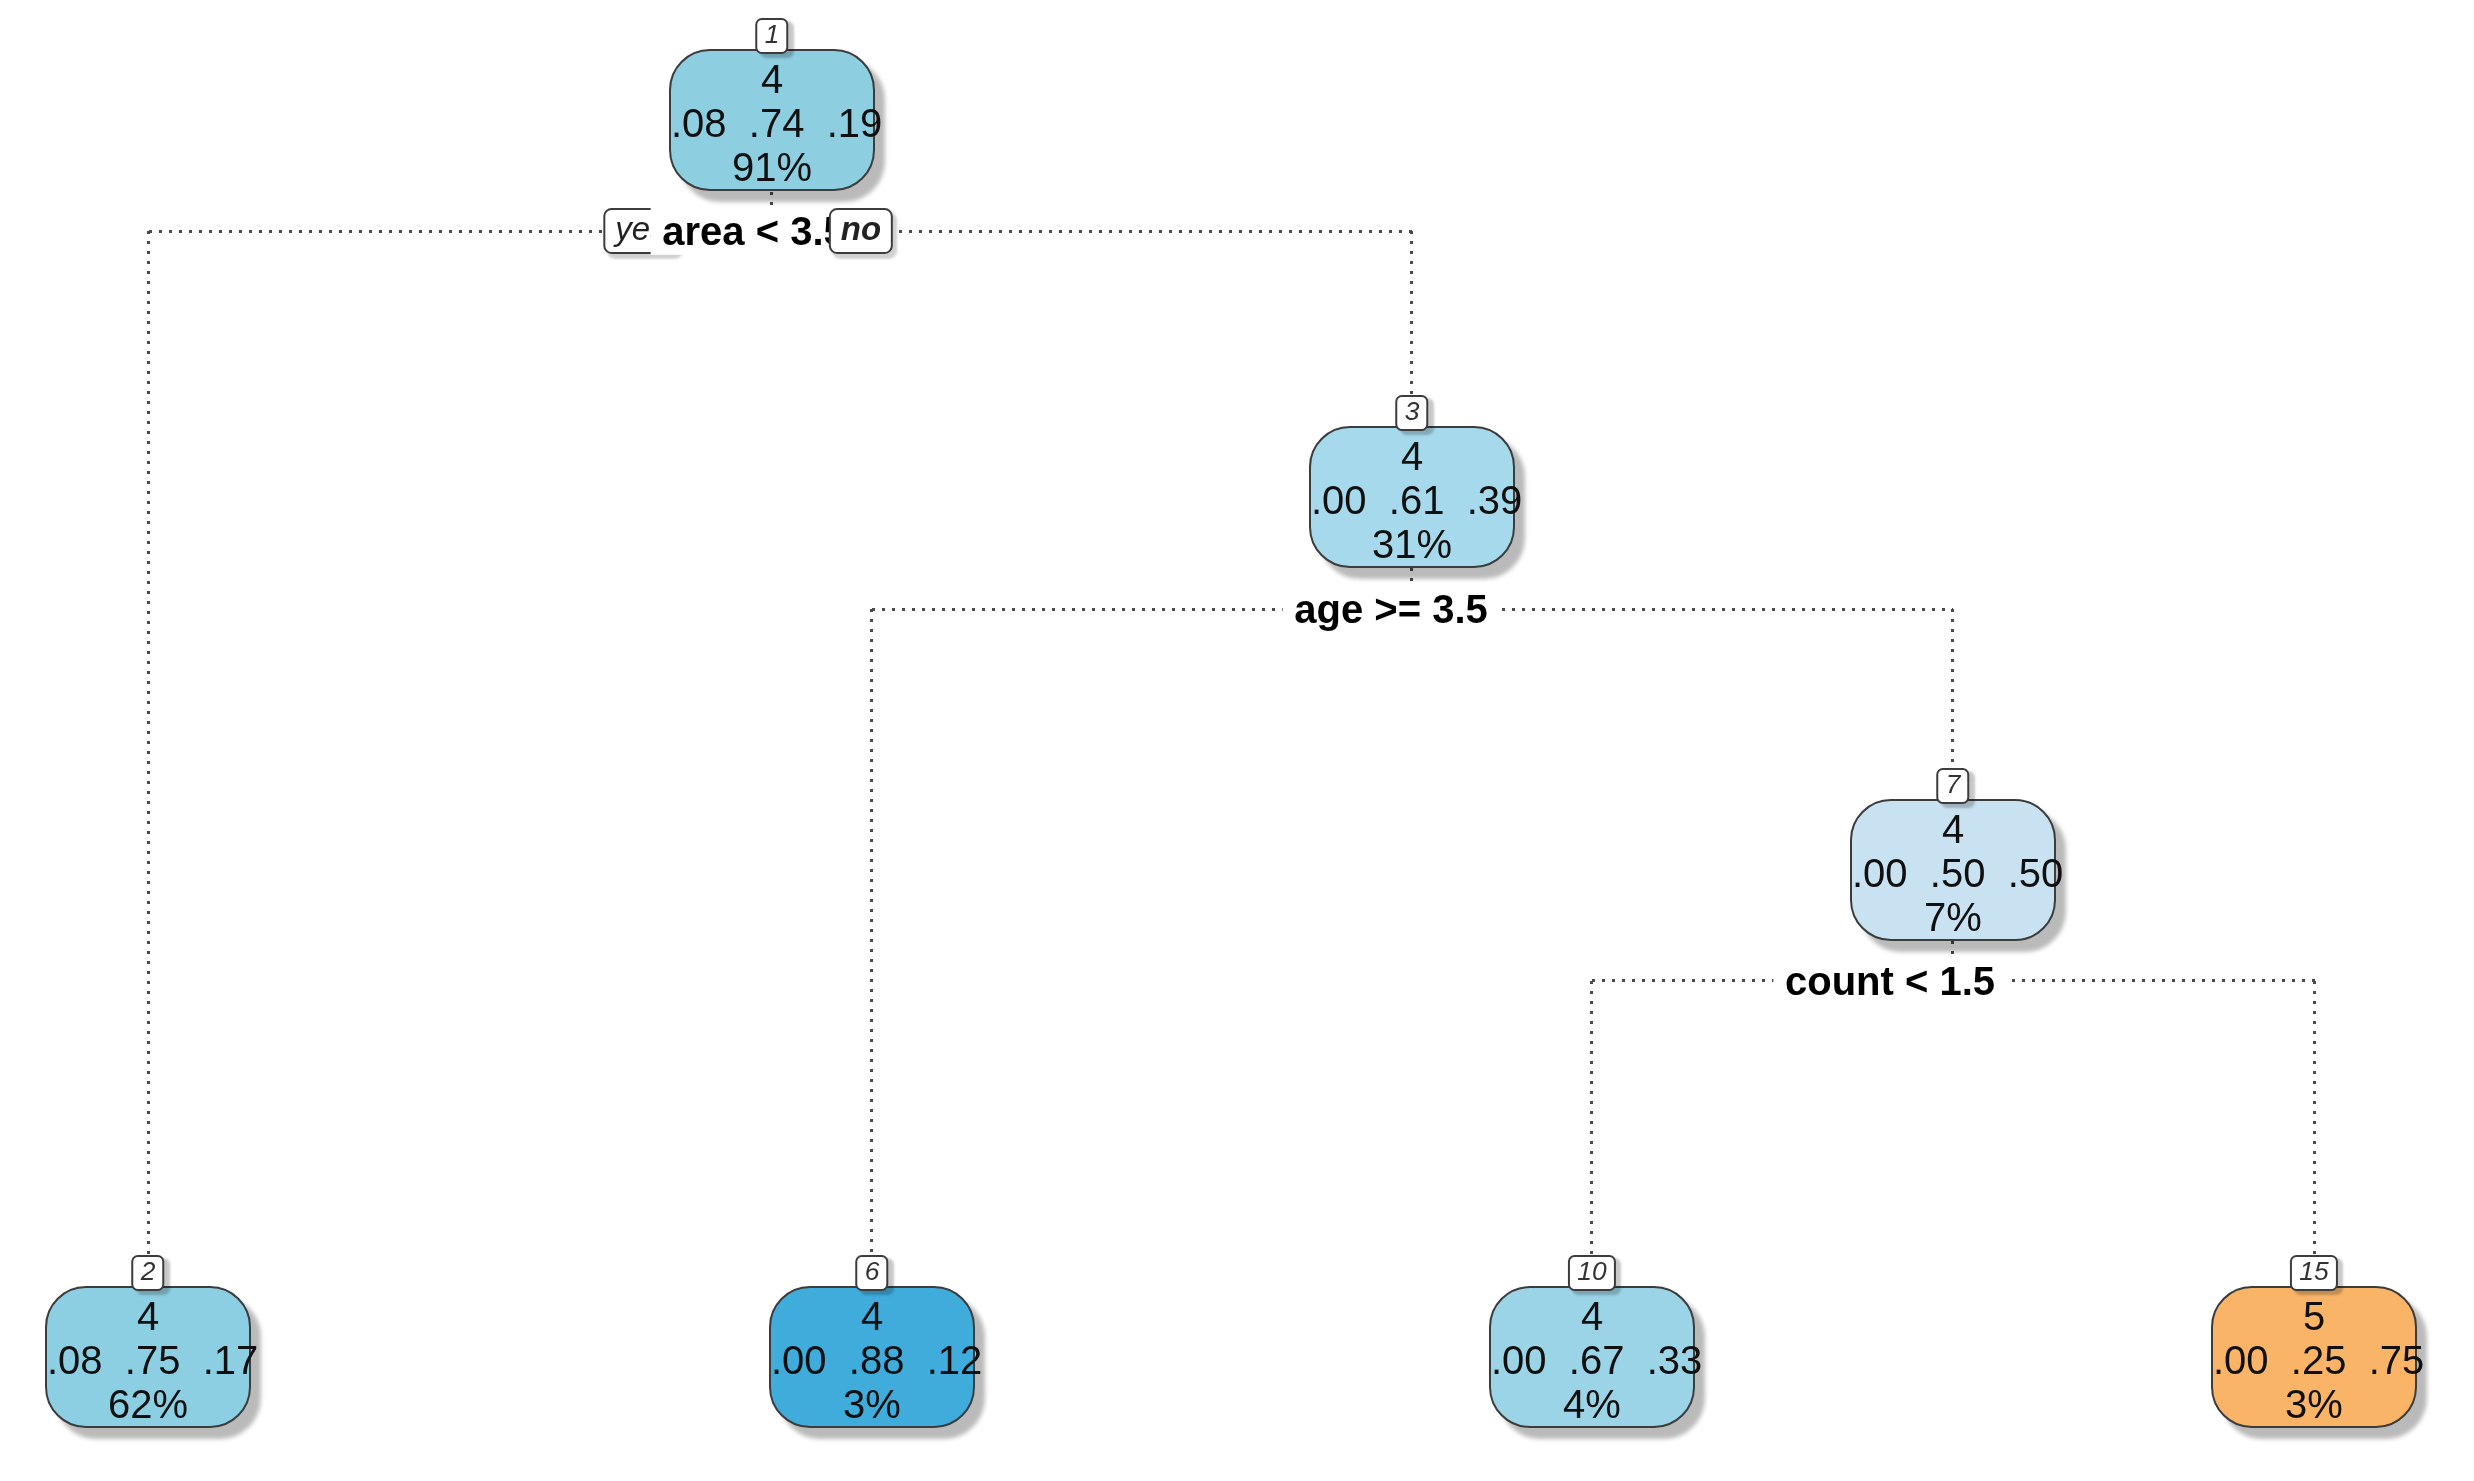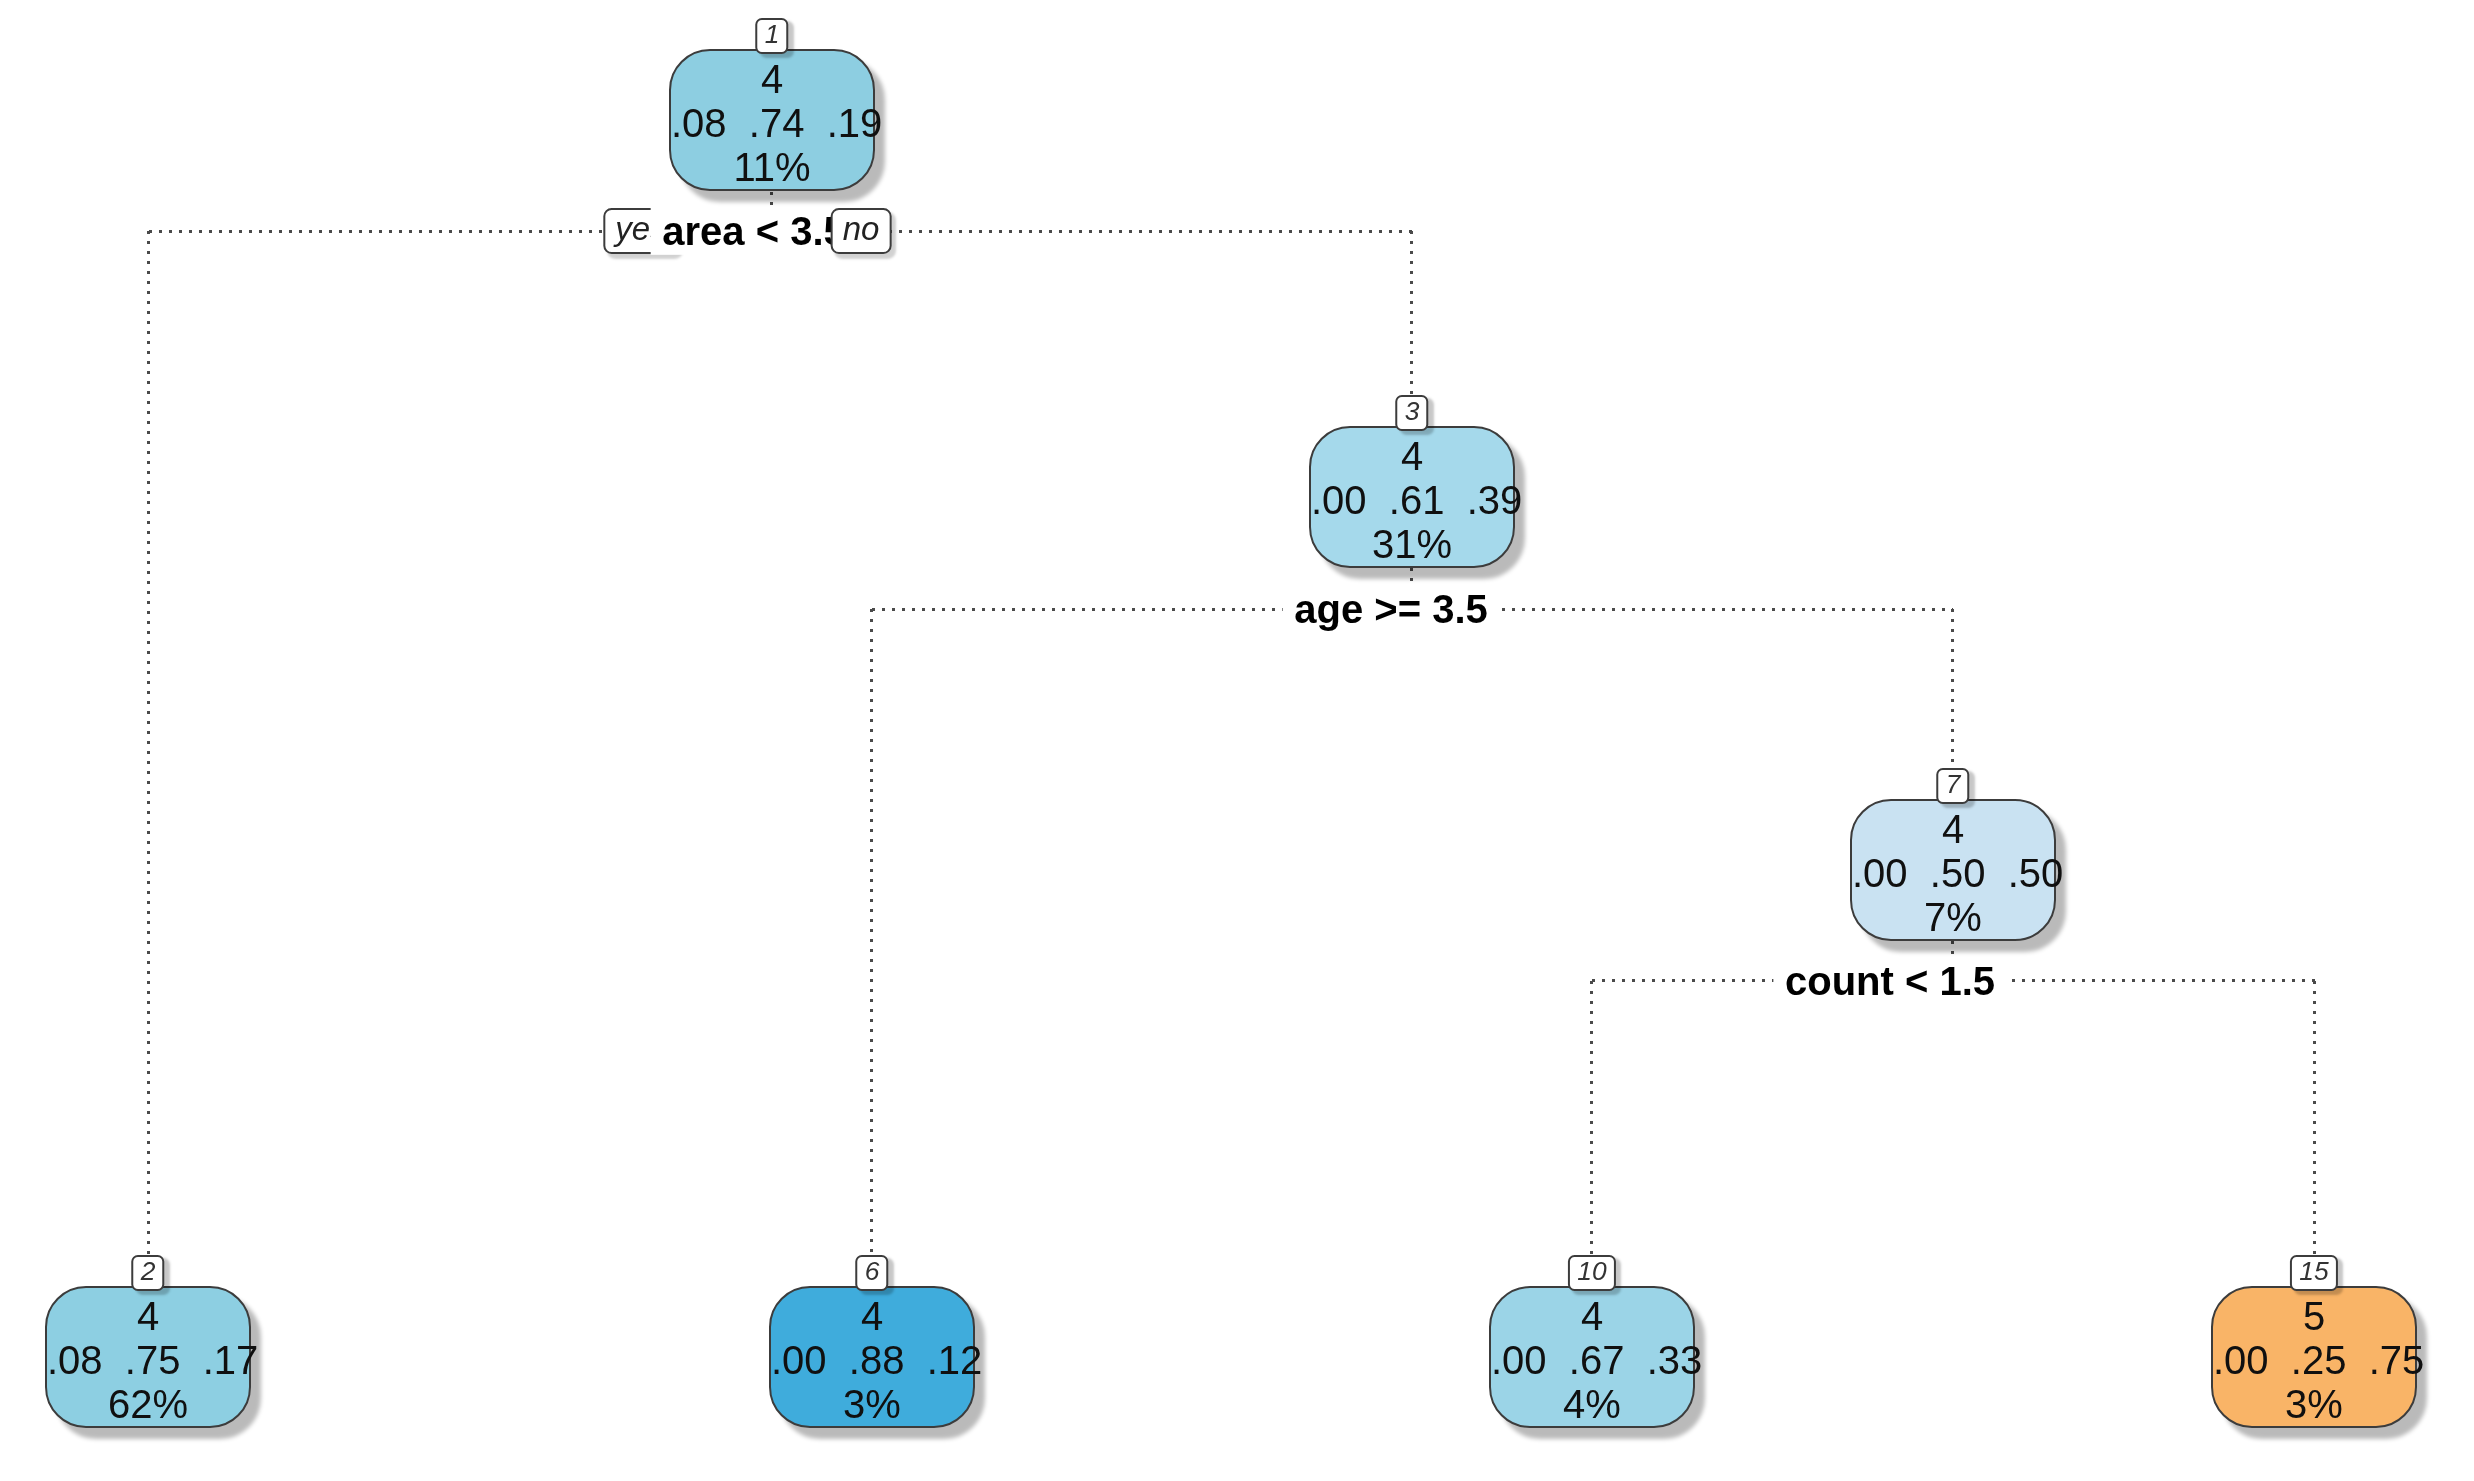--- a/index.html
+++ b/index.html
@@ -62,31 +62,31 @@
   <div class="edge v" style="left:870px; top:609px;  height:646px;"></div>
   <div class="edge v" style="left:1951px; top:609px;  height:159px;"></div>
 
   <div class="edge v" style="left:1951px; top:941px; height:40px;"></div>
   <div class="edge h" style="left:1592px; top:979px; width:723px;"></div>
   <div class="edge v" style="left:1590px; top:981px; height:274px;"></div>
   <div class="edge v" style="left:2313px; top:981px; height:274px;"></div>
 
   <div class="branch-box" style="left:641px;  top:231px;"><span>yes</span></div>
   <div class="split-label" style="left:754px;  top:231px;">area &lt; 3.5</div>
-  <div class="branch-box" style="left:861px; top:231px;"><span>no</span></div>
+  <div class="branch-box" style="left:861px; top:231px;font-weight:bold;"><span>no</span></div>
 
   <div class="split-label" style="left:1391px; top:609px;">age &gt;= 3.5</div>
   <div class="split-label" style="left:1890px; top:981px;">count &lt; 1.5</div>
 
   <div class="node" style="left:669px; top:18px;">
     <div class="badge">1</div>
     <div class="box" style="background: rgb(141, 206, 225);">
       <div class="nline">4</div>
       <div class="nline">.08  .74  .19</div>
-      <div class="nline">11%</div>
+      <div class="nline">91%</div>
     </div>
   </div>
 
   <div class="node" style="left:1309px; top:395px;">
     <div class="badge">3</div>
     <div class="box" style="background: rgb(165, 217, 235);">
       <div class="nline">4</div>
       <div class="nline">.00  .61  .39</div>
       <div class="nline">31%</div>
     </div>

